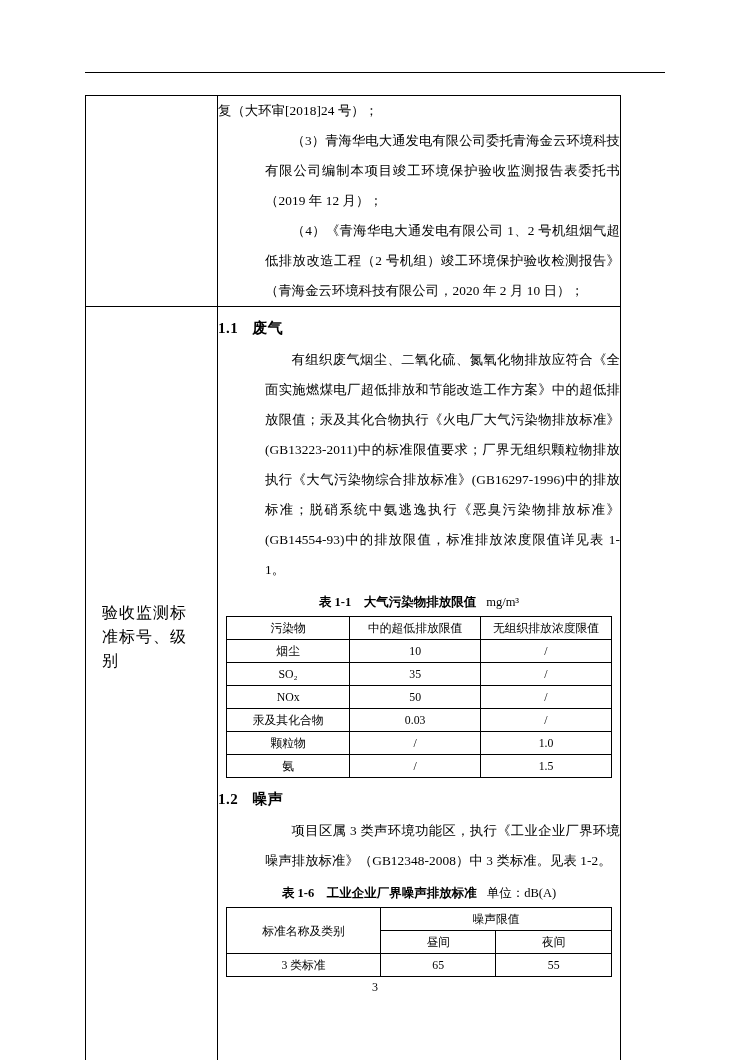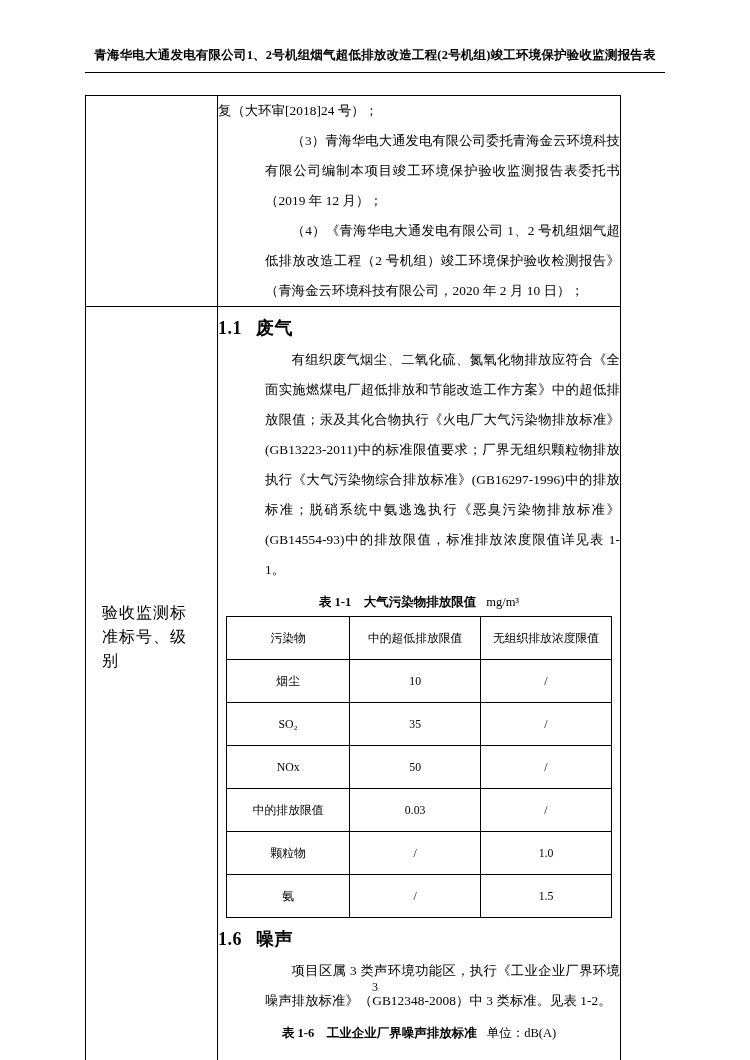--- a/index.html
+++ b/index.html
@@ -78,21 +78,21 @@
     line-height: 30px;
     text-align: justify;
     text-justify: inter-ideograph;
     letter-spacing: 0.1px;
   }
   .indent {
     text-indent: 2em;
     margin-left: 47px;
   }
   .sec-head {
-    font-size: 18px;
+    font-size: 15px;
     font-weight: bold;
     line-height: 30px;
     margin-top: 6px;
     margin-bottom: 2px;
     letter-spacing: 0.5px;
   }
   .sec-head .num {
     margin-right: 14px;
   }
   .tbl-caption {
@@ -111,21 +111,21 @@
     border-collapse: collapse;
     table-layout: fixed;
     margin: 0 auto;
     width: 96%;
   }
   .data-table td, .data-table th {
     border: 1px solid #000;
     font-size: 11.8px;
     line-height: 16px;
     text-align: center;
-    padding: 13px 2px;
+    padding: 3px 2px;
     font-weight: normal;
   }
   .data-table .th-row td {
     font-weight: normal;
   }
   .t1 col.c1 { width: 32%; }
   .t1 col.c2 { width: 34%; }
   .t1 col.c3 { width: 34%; }
   .t2 col.c1 { width: 40%; }
   .t2 col.c2 { width: 30%; }
@@ -140,21 +140,20 @@
   }
   .spacer-bottom {
     height: 90px;
   }
 </style>
 </head>
 <body>
 
 <div class="page">
 
-  <div class="header">青海华电大通发电有限公司1、2号机组烟气超低排放改造工程(2号机组)竣工环境保护验收监测报告表</div>
   <div class="header-rule"></div>
 
   <table class="main-table">
     <colgroup>
       <col class="col-label">
       <col>
     </colgroup>
     <tbody>
       <tr>
         <td></td>
@@ -200,46 +199,68 @@
                 <td>SO₂</td>
                 <td>35</td>
                 <td>/</td>
               </tr>
               <tr>
                 <td>NOx</td>
                 <td>50</td>
                 <td>/</td>
               </tr>
               <tr>
-                <td>中的排放限值</td>
+                <td>汞及其化合物</td>
                 <td>0.03</td>
                 <td>/</td>
               </tr>
               <tr>
                 <td>颗粒物</td>
                 <td>/</td>
                 <td>1.0</td>
               </tr>
               <tr>
                 <td>氨</td>
                 <td>/</td>
                 <td>1.5</td>
               </tr>
             </tbody>
           </table>
 
           <div class="sec-head">
-            <span class="num">1.6</span><span>噪声</span>
+            <span class="num">1.2</span><span>噪声</span>
           </div>
           <div class="para indent">项目区属 3 类声环境功能区，执行《工业企业厂界环境噪声排放标准》（GB12348-2008）中 3 类标准。见表 1-2。</div>
 
           <div class="tbl-caption">
             <span>表 1-6　工业企业厂界噪声排放标准</span><span class="unit">单位：dB(A)</span>
           </div>
 
+          <table class="data-table t2">
+            <colgroup>
+                <col class="c1">
+                <col class="c2">
+                <col class="c3">
+              </colgroup>
+            <tbody>
+              <tr>
+                <td rowspan="2">标准名称及类别</td>
+                <td colspan="2">噪声限值</td>
+              </tr>
+              <tr>
+                <td>昼间</td>
+                <td>夜间</td>
+              </tr>
+              <tr>
+                <td>3 类标准</td>
+                <td>65</td>
+                <td>55</td>
+              </tr>
+            </tbody>
+          </table>
 
           <div class="spacer-bottom"></div>
 
         </td>
       </tr>
     </tbody>
   </table>
 
   <div class="page-number">3</div>
 

